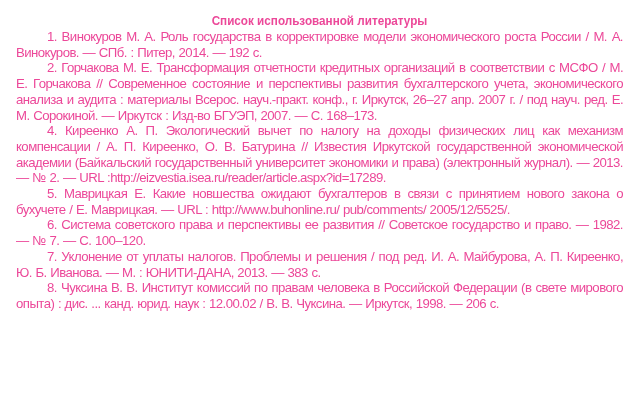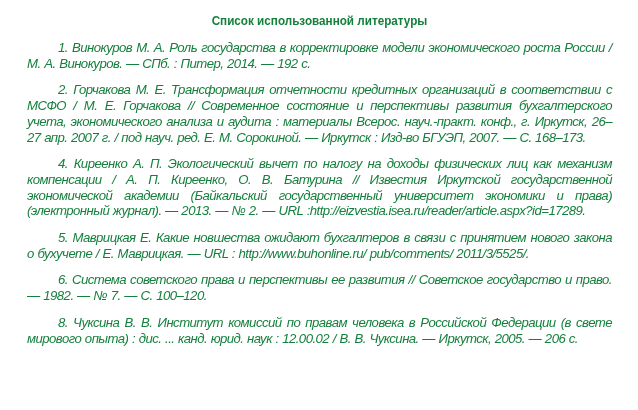--- a/index.html
+++ b/index.html
@@ -1,39 +1,40 @@
 <!DOCTYPE html>
 <html><head>
 <meta charset="utf-8">
 <style>
   html, body { margin: 0; padding: 0; background: #ffffff; }
   body { width: 638px; height: 410px; overflow: hidden; position: relative; }
   .page {
     position: absolute; left: 16px; top: 13px; width: 607px;
     font-family: "Liberation Sans", sans-serif;
-    color: #15803d;
+    color: #ec4899;
   }
   .title {
     text-align: center; font-weight: bold; font-size: 13px;
     line-height: 16px; height: 16px; margin: 0;
     transform: scaleX(0.9); transform-origin: center;
   }
   .list { margin: 0; padding: 0; list-style: none; }
   .entry {
     font-size: 13.2px; line-height: 15.7px;
     text-align: justify; text-indent: 31px;
-    margin: 11px; letter-spacing: -0.55px; word-spacing: 0.5px; font-style: italic;
+    margin: 0; letter-spacing: -0.55px; word-spacing: 0.5px;
   }
 </style>
 </head>
 <body>
 
 <div class="page">
   <h1 class="title">Список использованной литературы</h1>
   <div class="list">
     <p class="entry"><span>1.</span> <span>Винокуров М. А. Роль государства в корректировке модели экономического роста России / М. А. Винокуров. — СПб. : Питер, 2014. — 192 с.</span></p>
     <p class="entry"><span>2.</span> <span>Горчакова М. Е. Трансформация отчетности кредитных организаций в соответствии с МСФО / М. Е. Горчакова // Современное состояние и перспективы развития бухгалтерского учета, экономического анализа и аудита : материалы Всерос. науч.-практ. конф., г. Иркутск, 26–27 апр. 2007 г. / под науч. ред. Е. М. Сорокиной. — Иркутск : Изд-во БГУЭП, 2007. — С. 168–173.</span></p>
     <p class="entry"><span>4.</span> <span>Киреенко А. П. Экологический вычет по налогу на доходы физических лиц как механизм компенсации / А. П. Киреенко, О. В. Батурина // Известия Иркутской государственной экономической академии (Байкальский государственный университет экономики и права) (электронный журнал). — 2013. — № 2. — URL :http://eizvestia.isea.ru/reader/article.aspx?id=17289.</span></p>
-    <p class="entry"><span>5.</span> <span>Маврицкая Е. Какие новшества ожидают бухгалтеров в связи с принятием нового закона о бухучете / Е. Маврицкая. — URL : http://www.buhonline.ru/ pub/comments/ 2011/3/5525/.</span></p>
+    <p class="entry"><span>5.</span> <span>Маврицкая Е. Какие новшества ожидают бухгалтеров в связи с принятием нового закона о бухучете / Е. Маврицкая. — URL : http://www.buhonline.ru/ pub/comments/ 2005/12/5525/.</span></p>
     <p class="entry"><span>6.</span> <span>Система советского права и перспективы ее развития // Советское государство и право. — 1982. — № 7. — С. 100–120.</span></p>
-    <p class="entry"><span>8.</span> <span>Чуксина В. В. Институт комиссий по правам человека в Российской Федерации (в свете мирового опыта) : дис. ... канд. юрид. наук : 12.00.02 / В. В. Чуксина. — Иркутск, 2005. — 206 с.</span></p>
+    <p class="entry"><span>7.</span> <span>Уклонение от уплаты налогов. Проблемы и решения / под ред.  И. А. Майбурова, А. П. Киреенко, Ю. Б. Иванова. — М. : ЮНИТИ-ДАНА, 2013. — 383 с.</span></p>
+    <p class="entry"><span>8.</span> <span>Чуксина В. В. Институт комиссий по правам человека в Российской Федерации (в свете мирового опыта) : дис. ... канд. юрид. наук : 12.00.02 / В. В. Чуксина. — Иркутск, 1998. — 206 с.</span></p>
   </div>
 </div>
 
 </body></html>

